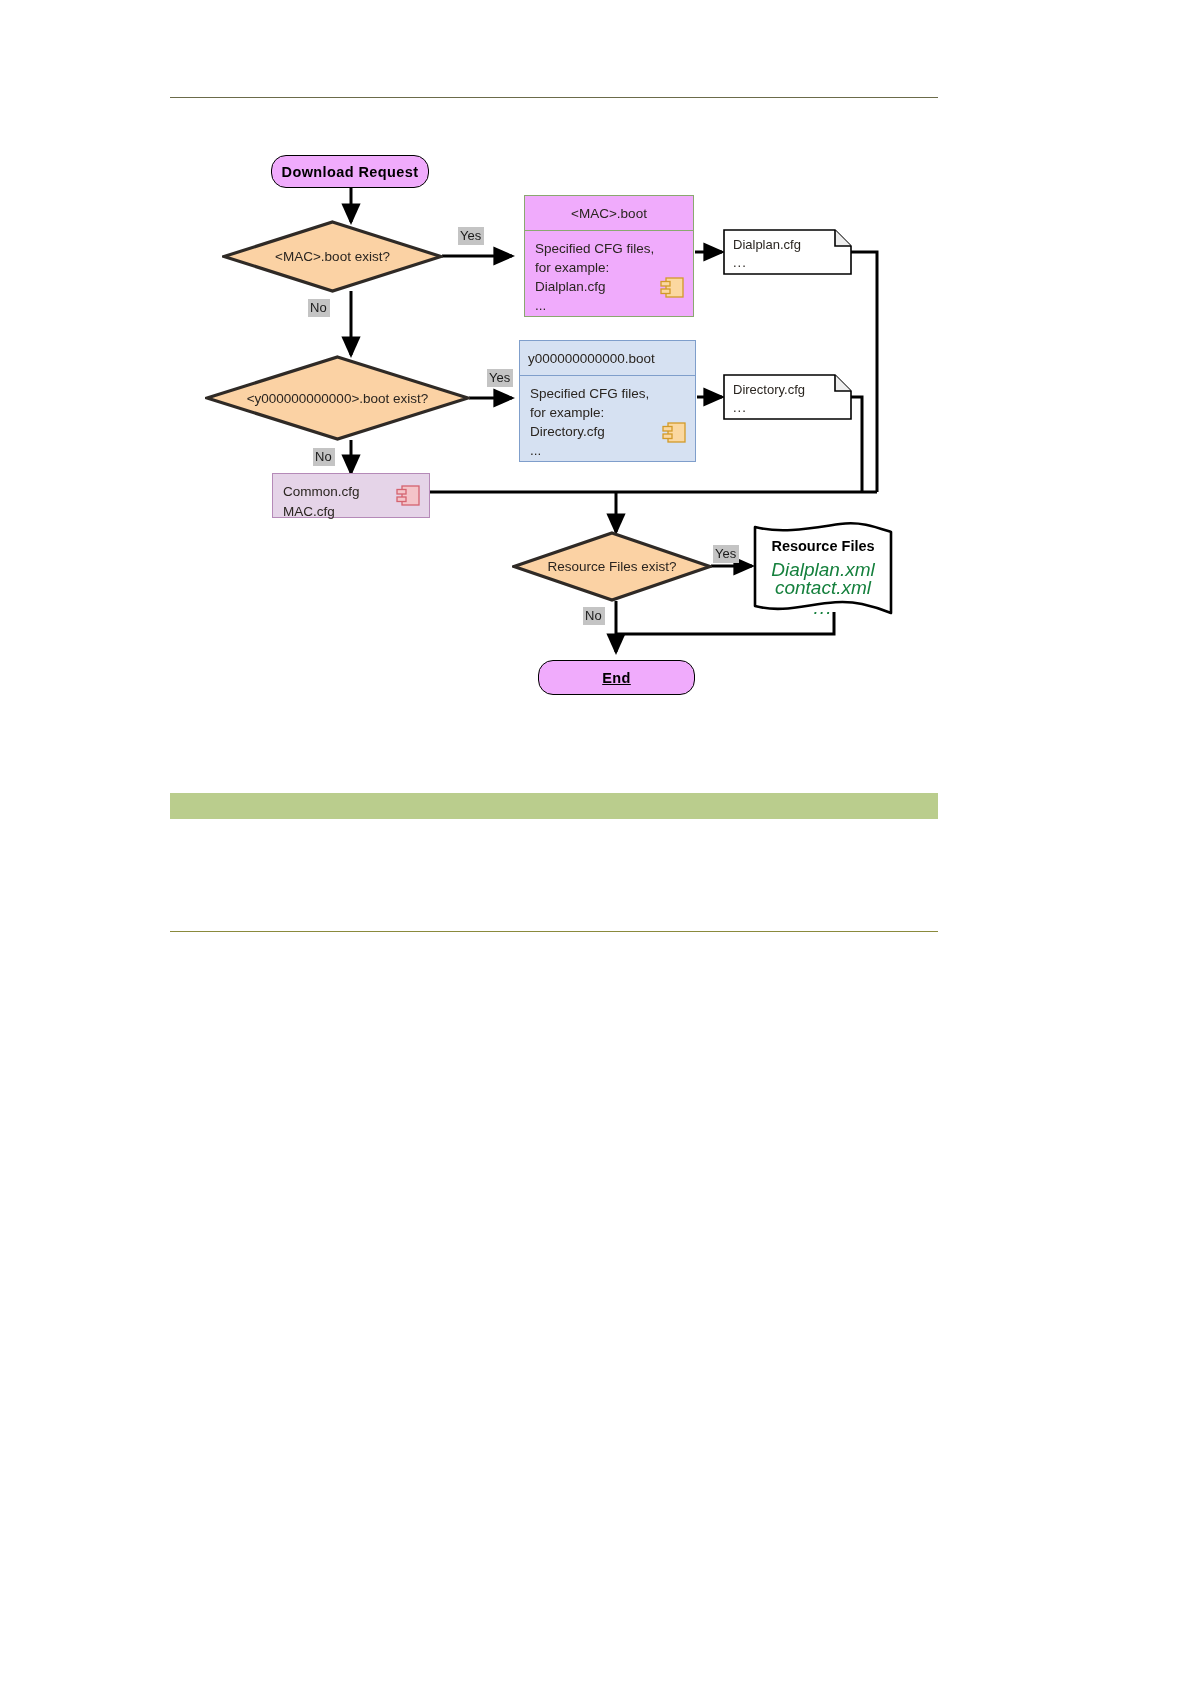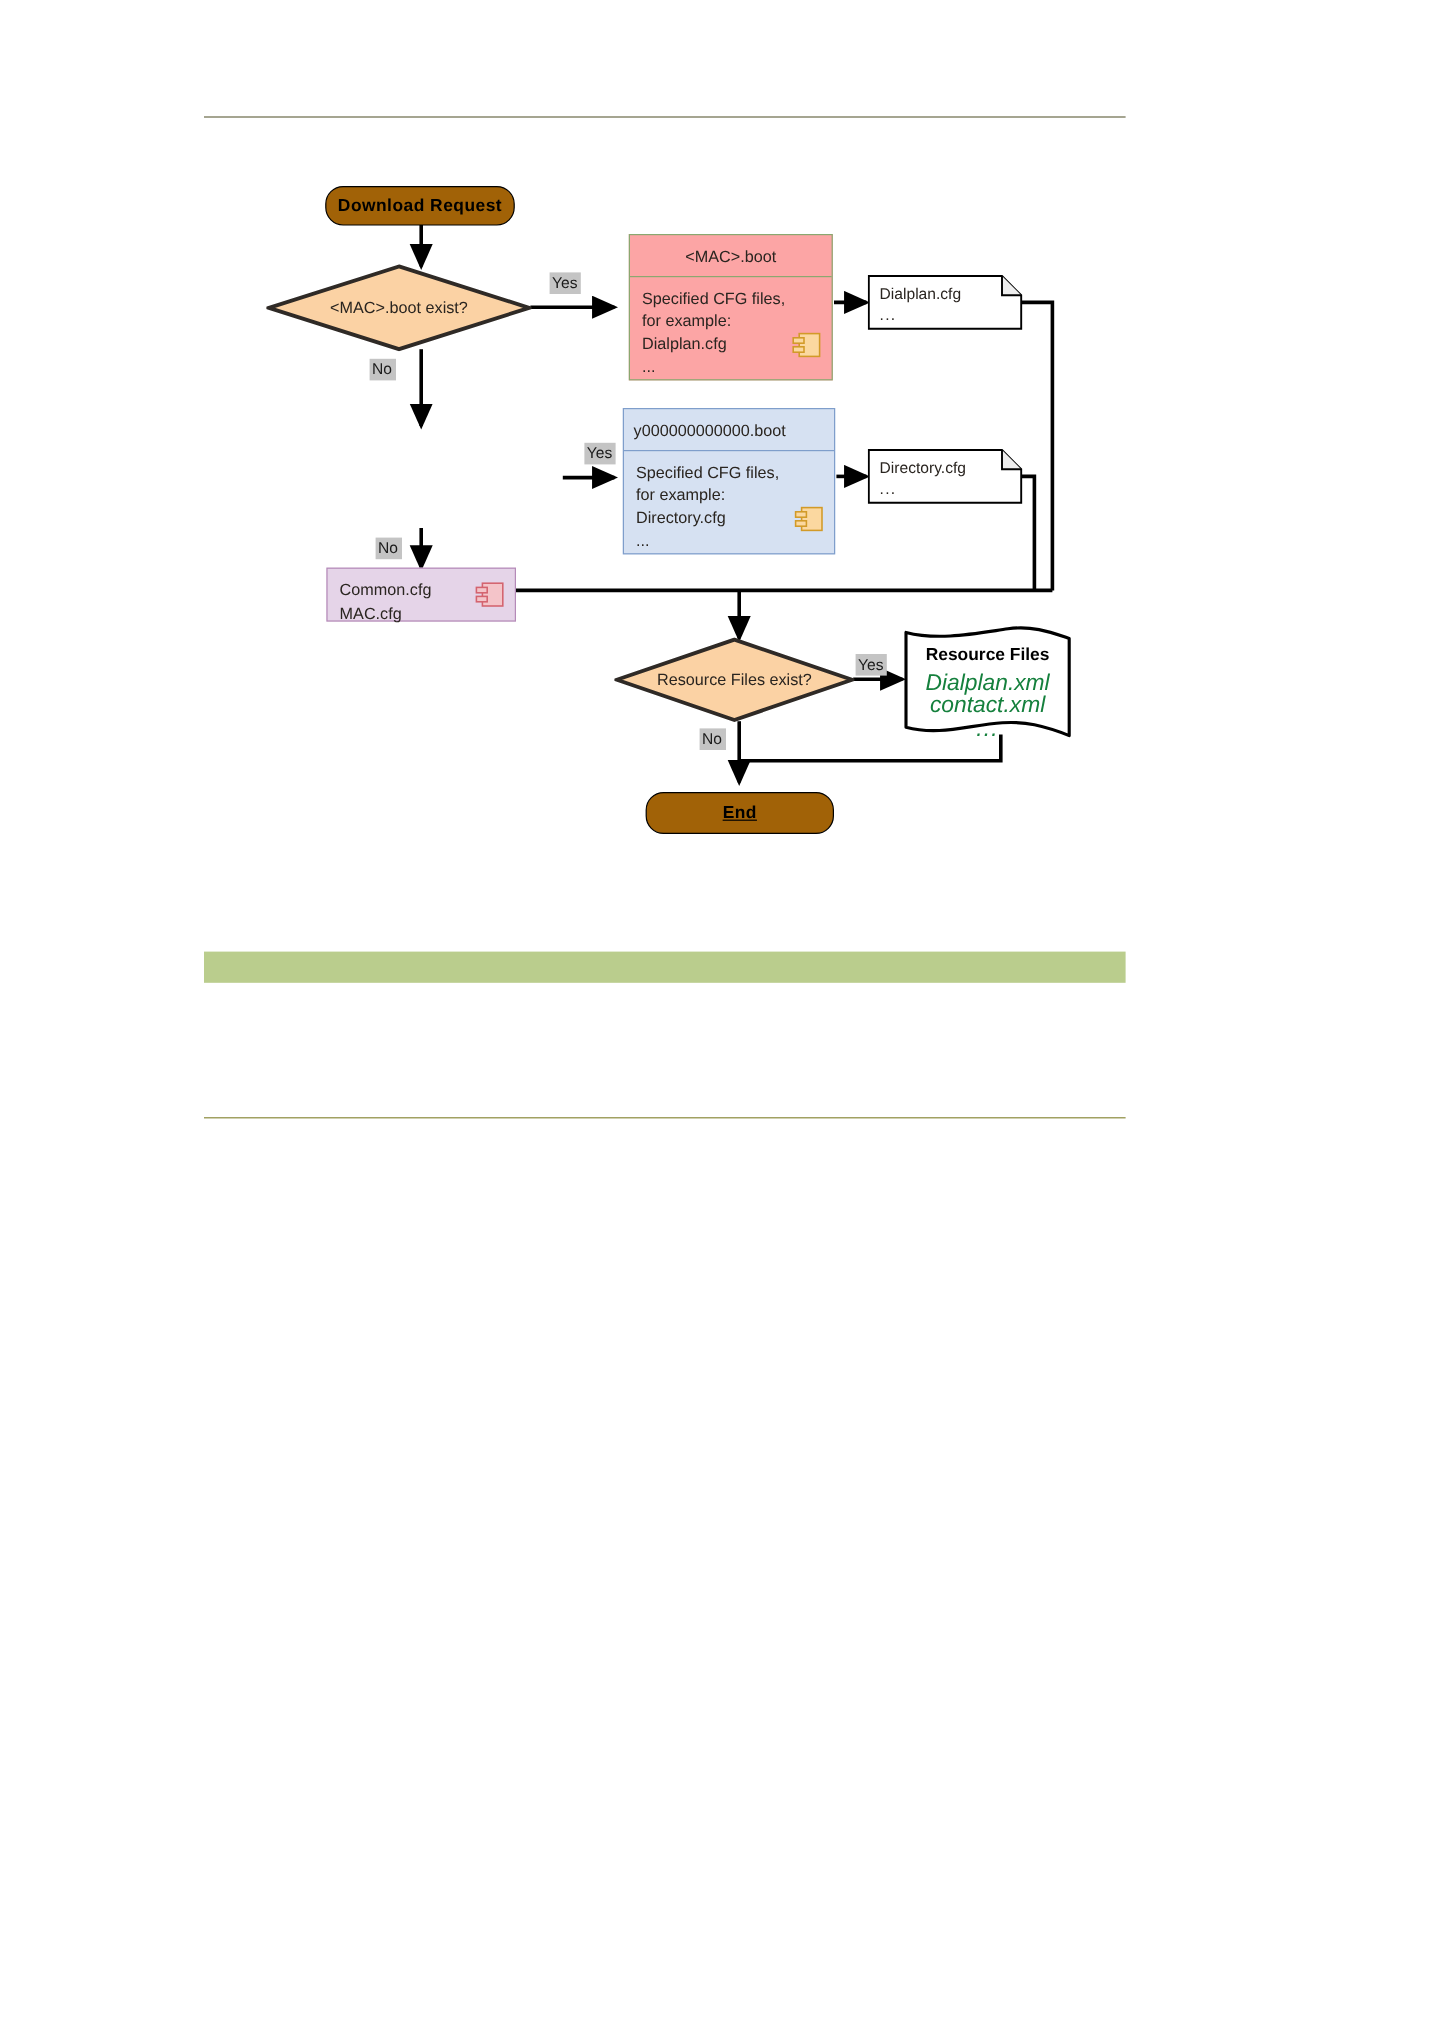--- a/index.html
+++ b/index.html
@@ -17,34 +17,34 @@
   .rule-bottom{position:absolute;left:170px;top:931px;width:768px;height:0;border-top:1.4px solid #8a8a3c;}
 
   
   svg.wires{position:absolute;left:0;top:0;width:1191px;height:1684px;overflow:visible;}
 
   
   .node{position:absolute;box-sizing:border-box;}
 
   
   .terminator{
-    border:1.8px solid #000;border-radius:15px;background:#a16207;
+    border:1.8px solid #000;border-radius:15px;background:#f0abfc;
     display:flex;align-items:center;justify-content:center;
     font-weight:bold;font-size:14.5px;letter-spacing:.4px;color:#000;
   }
 
   
   .decision{display:flex;align-items:center;justify-content:center;}
   .decision .dlabel{
     position:relative;z-index:2;font-size:13.5px;color:#2a2520;white-space:nowrap;
   }
   .decision svg{position:absolute;left:0;top:0;}
 
   
-  .pkgbox{border:1.2px solid #8aa870;background:#fca5a5;}
+  .pkgbox{border:1.2px solid #8aa870;background:#f0abfc;}
   .pkgbox .hdr{
     height:34px;display:flex;align-items:center;justify-content:center;
     font-size:13.5px;color:#2a2520;border-bottom:1.2px solid #8aa870;
   }
   .pkgbox .body{padding:8px 10px 4px 10px;font-size:13.5px;line-height:19px;color:#2a2520;position:relative;}
 
   .pkgbox.blue{border-color:#7f9ecb;background:#d6e1f2;}
   .pkgbox.blue .hdr{border-bottom-color:#7f9ecb;justify-content:flex-start;padding-left:8px;}
 
   .compbox{
@@ -156,20 +156,26 @@
 
   <div class="docnote" style="left:723px;top:229px;width:130px;height:47px;">
     <svg width="130" height="47" viewBox="0 0 130 47" xmlns="http://www.w3.org/2000/svg">
       <path d="M1,1 L112,1 L128,17 L128,45 L1,45 Z" fill="#fff" stroke="#000" stroke-width="1.6"></path>
       <path d="M112,1 L112,17 L128,17" fill="#eeeeee" stroke="#000" stroke-width="1.6"></path>
     </svg>
     <span class="txt">Dialplan.cfg</span>
     <span class="sub">...</span>
   </div>
 
+  <div class="node decision" style="left:205px;top:355px;width:265px;height:86px;">
+    <svg width="265" height="86" viewBox="0 0 265 86" xmlns="http://www.w3.org/2000/svg">
+      <polygon points="132.5,2 263,43 132.5,84 2,43" fill="#fbd2a4" stroke="#2f2a26" stroke-width="3.2"></polygon>
+    </svg>
+    <span class="dlabel">&lt;y000000000000&gt;.boot exist?</span>
+  </div>
 
   <div class="elabel" style="left:487px;top:369px;">Yes</div>
   <div class="elabel" style="left:313px;top:448px;">No</div>
 
   <div class="node pkgbox blue" style="left:519px;top:340px;width:177px;height:122px;">
     <div class="hdr">y000000000000.boot</div>
     <div class="body">
       <div>Specified CFG files,</div>
       <div>for example:</div>
       <div>Directory.cfg</div>

